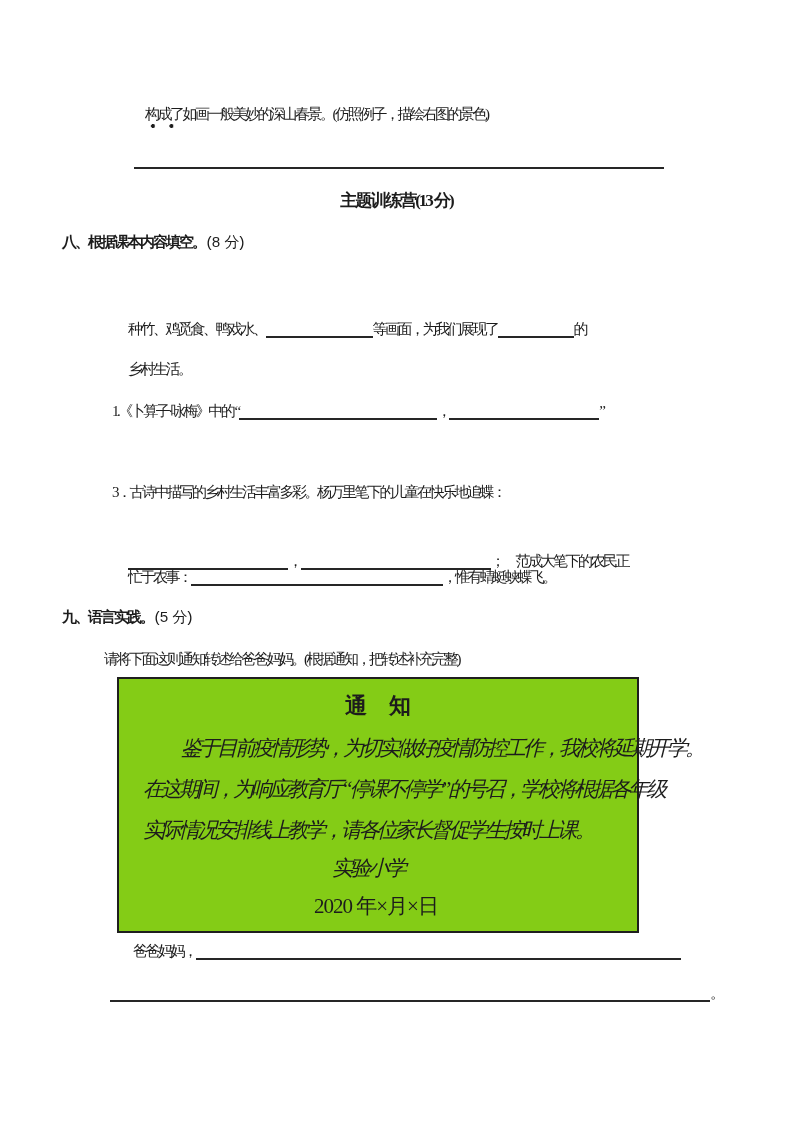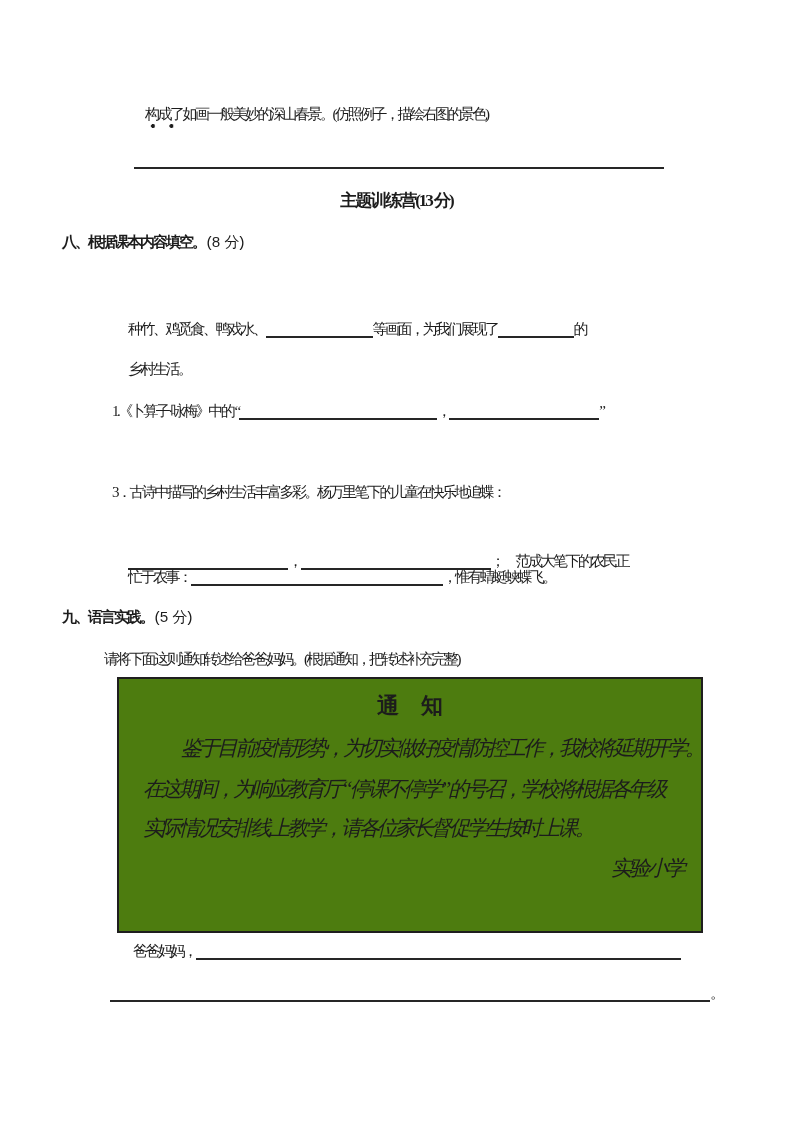--- a/index.html
+++ b/index.html
@@ -46,42 +46,42 @@
     background-image: radial-gradient(circle at 8px 3px, #1c1c1c 1.7px, rgba(0,0,0,0) 2.3px);
     background-size: 18.5px 6px;
     background-repeat: repeat-x;
     background-position: 0 100%;
   }
   
   .notice-box {
     position: absolute;
     left: 117px;
     top: 677px;
-    width: 586px;
+    width: 522px;
     height: 256px;
     border: 2px solid #1e1e1e;
-    background: #4d7c0f;
+    background: #84cc16;
   }
   .nb-ln {
     position: absolute;
     white-space: nowrap;
     font-size: 21px;
     line-height: 26px;
     letter-spacing: -3px;
   }
   .nb-title {
     left: 0; top: 14px; width: 100%;
     text-align: center;
     font-weight: bold;
     font-family: "Liberation Sans", "DejaVu Sans", sans-serif;
     font-size: 22px;
     letter-spacing: 0;
   }
   .kai { font-style: italic; }
-  .nb-right { left: 18px; width: 100%; text-align: right; }
+  .nb-right { left: 8px; width: 100%; text-align: center; }
 </style>
 </head>
 <body>
 
 <div class="page">
 
   <div class="ln" style="left:145px; top:101px;">
     <span class="emph">构成了</span><span>如画一般美妙的深山春景。</span><span>(仿照例子，描绘右图的景色)</span>
   </div>
 
@@ -117,22 +117,23 @@
   <div class="ln" style="left:62px; top:604px;">
     <span class="bold-hei">九、语言实践。</span><span class="score">(5 分)</span>
   </div>
 
   <div class="ln" style="left:104px; top:646px;">请将下面这则通知转述给爸爸妈妈。(根据通知，把转述补充完整)</div>
 
   <div class="notice-box">
     <div class="nb-ln nb-title">通　知</div>
     <div class="nb-ln kai" style="left:62px; top:56px;">鉴于目前疫情形势，为切实做好疫情防控工作，我校将延期开学。</div>
     <div class="nb-ln kai" style="left:24px; top:97px;">在这期间，为响应教育厅“停课不停学”的号召，学校将根据各年级</div>
-    <div class="nb-ln kai" style="left:24px; top:138px;font-family:Liberation Mono, monospace;">实际情况安排线上教学，请各位家长督促学生按时上课。</div>
+    <div class="nb-ln kai" style="left:24px; top:138px;">实际情况安排线上教学，请各位家长督促学生按时上课。</div>
     <div class="nb-ln kai nb-right" style="top:176px; padding-right:36px;">实验小学</div>
+    <div class="nb-ln nb-right" style="top:214px; padding-right:20px; letter-spacing:-1px;">2020 年×月×日</div>
   </div>
 
   <div class="ln" style="left:133px; top:938px;">
     <span>爸爸妈妈，</span><span class="bl" style="width:485px;"></span>
   </div>
 
   <div class="ln" style="left:110px; top:980px;">
     <span class="bl" style="width:600px;"></span><span>。</span>
   </div>
 

